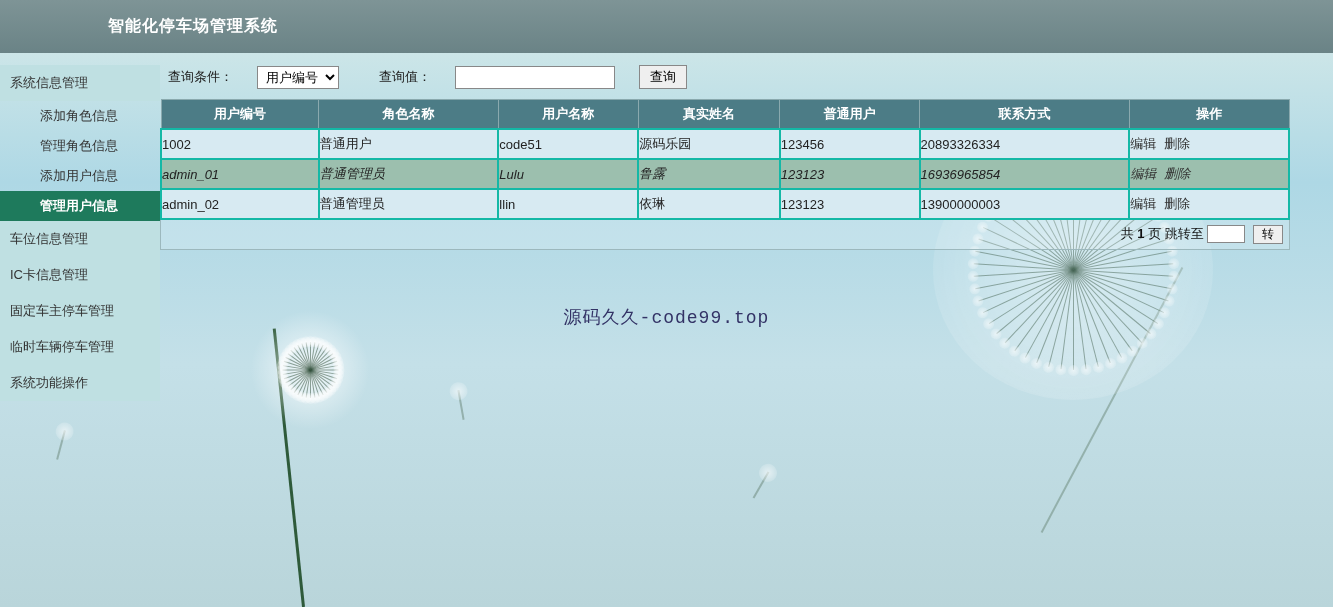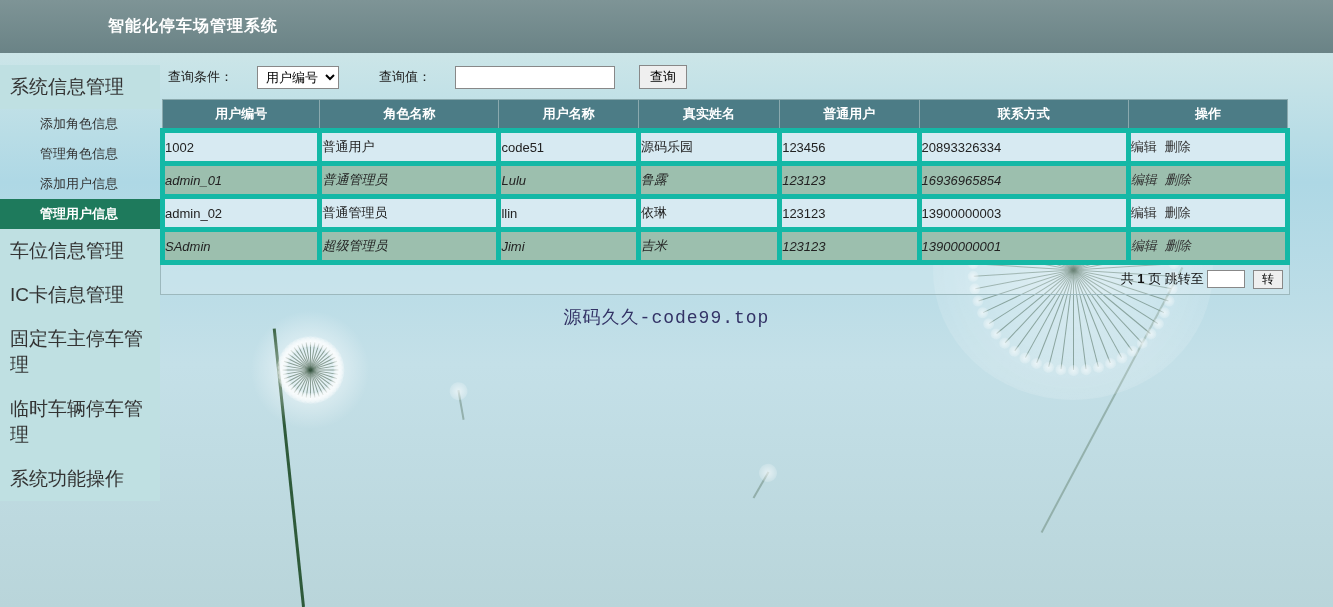--- a/index.html
+++ b/index.html
@@ -46,21 +46,21 @@
   padding-left: 108px;
 }
 .header h1 { color: #fff; font-size: 16px; font-weight: bold; letter-spacing: 1px; }
 
 .layout { position: relative; z-index: 2; display: flex; }
 
 .sidebar { width: 160px; padding-top: 12px; }
 .menu-group-title {
   background: #bfe0e2;
   color: #333;
-  font-size: 19px;
+  font-size: 13px;
   padding: 9px 10px;
   cursor: pointer;
 }
 .menu-sub-item {
   background: transparent;
   color: #333;
   font-size: 13px;
   padding: 6px 10px 6px 40px;
   cursor: pointer;
 }
@@ -89,21 +89,21 @@
 .lbl-gap { margin-left: 16px; }
 
 table.data-table {
   border-collapse: collapse; width: 1130px; font-size: 13px;
 }
 table.data-table th {
   background: #4c7c86; color: #fff; font-weight: bold;
   border: 1px solid #8aa9ae; padding: 5px 6px; text-align: center;
 }
 table.data-table td {
-  border: 5px solid #14b8a6; padding: 5px 0; color: #222;
+  border: 2px solid #14b8a6; padding: 5px 0; color: #222;
 }
 tr.row-light td { background: #d7eaf2; }
 tr.row-dark  td { background: #9cbfae; font-style: italic; }
 .op-link { color: #333; text-decoration: none; margin-right: 8px; cursor: pointer; text-align: center; }
 
 .pager {
   width: 1130px; text-align: right; font-size: 13px; color: #111;
   border: 1px solid #9cb8bd; border-top: none; padding: 5px 6px;
   background: rgba(255,255,255,0.2);
 }
@@ -299,29 +299,20 @@
           </tr>
           <tr class="row-light">
             <td>admin_02</td>
             <td>普通管理员</td>
             <td>llin</td>
             <td>依琳</td>
             <td>123123</td>
             <td>13900000003</td>
             <td><a class="op-link">编辑</a><a class="op-link">删除</a></td>
           </tr>
-          <tr class="row-dark">
-            <td>SAdmin</td>
-            <td>超级管理员</td>
-            <td>Jimi</td>
-            <td>吉米</td>
-            <td>123123</td>
-            <td>13900000001</td>
-            <td><a class="op-link">编辑</a><a class="op-link">删除</a></td>
-          </tr>
         </tbody>
     </table>
 
     <div class="pager">
       <span>共 </span><b>1</b><span> 页 跳转至 </span>
       <input class="jump" value="" style="">
       <button class="go">转</button>
     </div>
   </div>
 </div>

